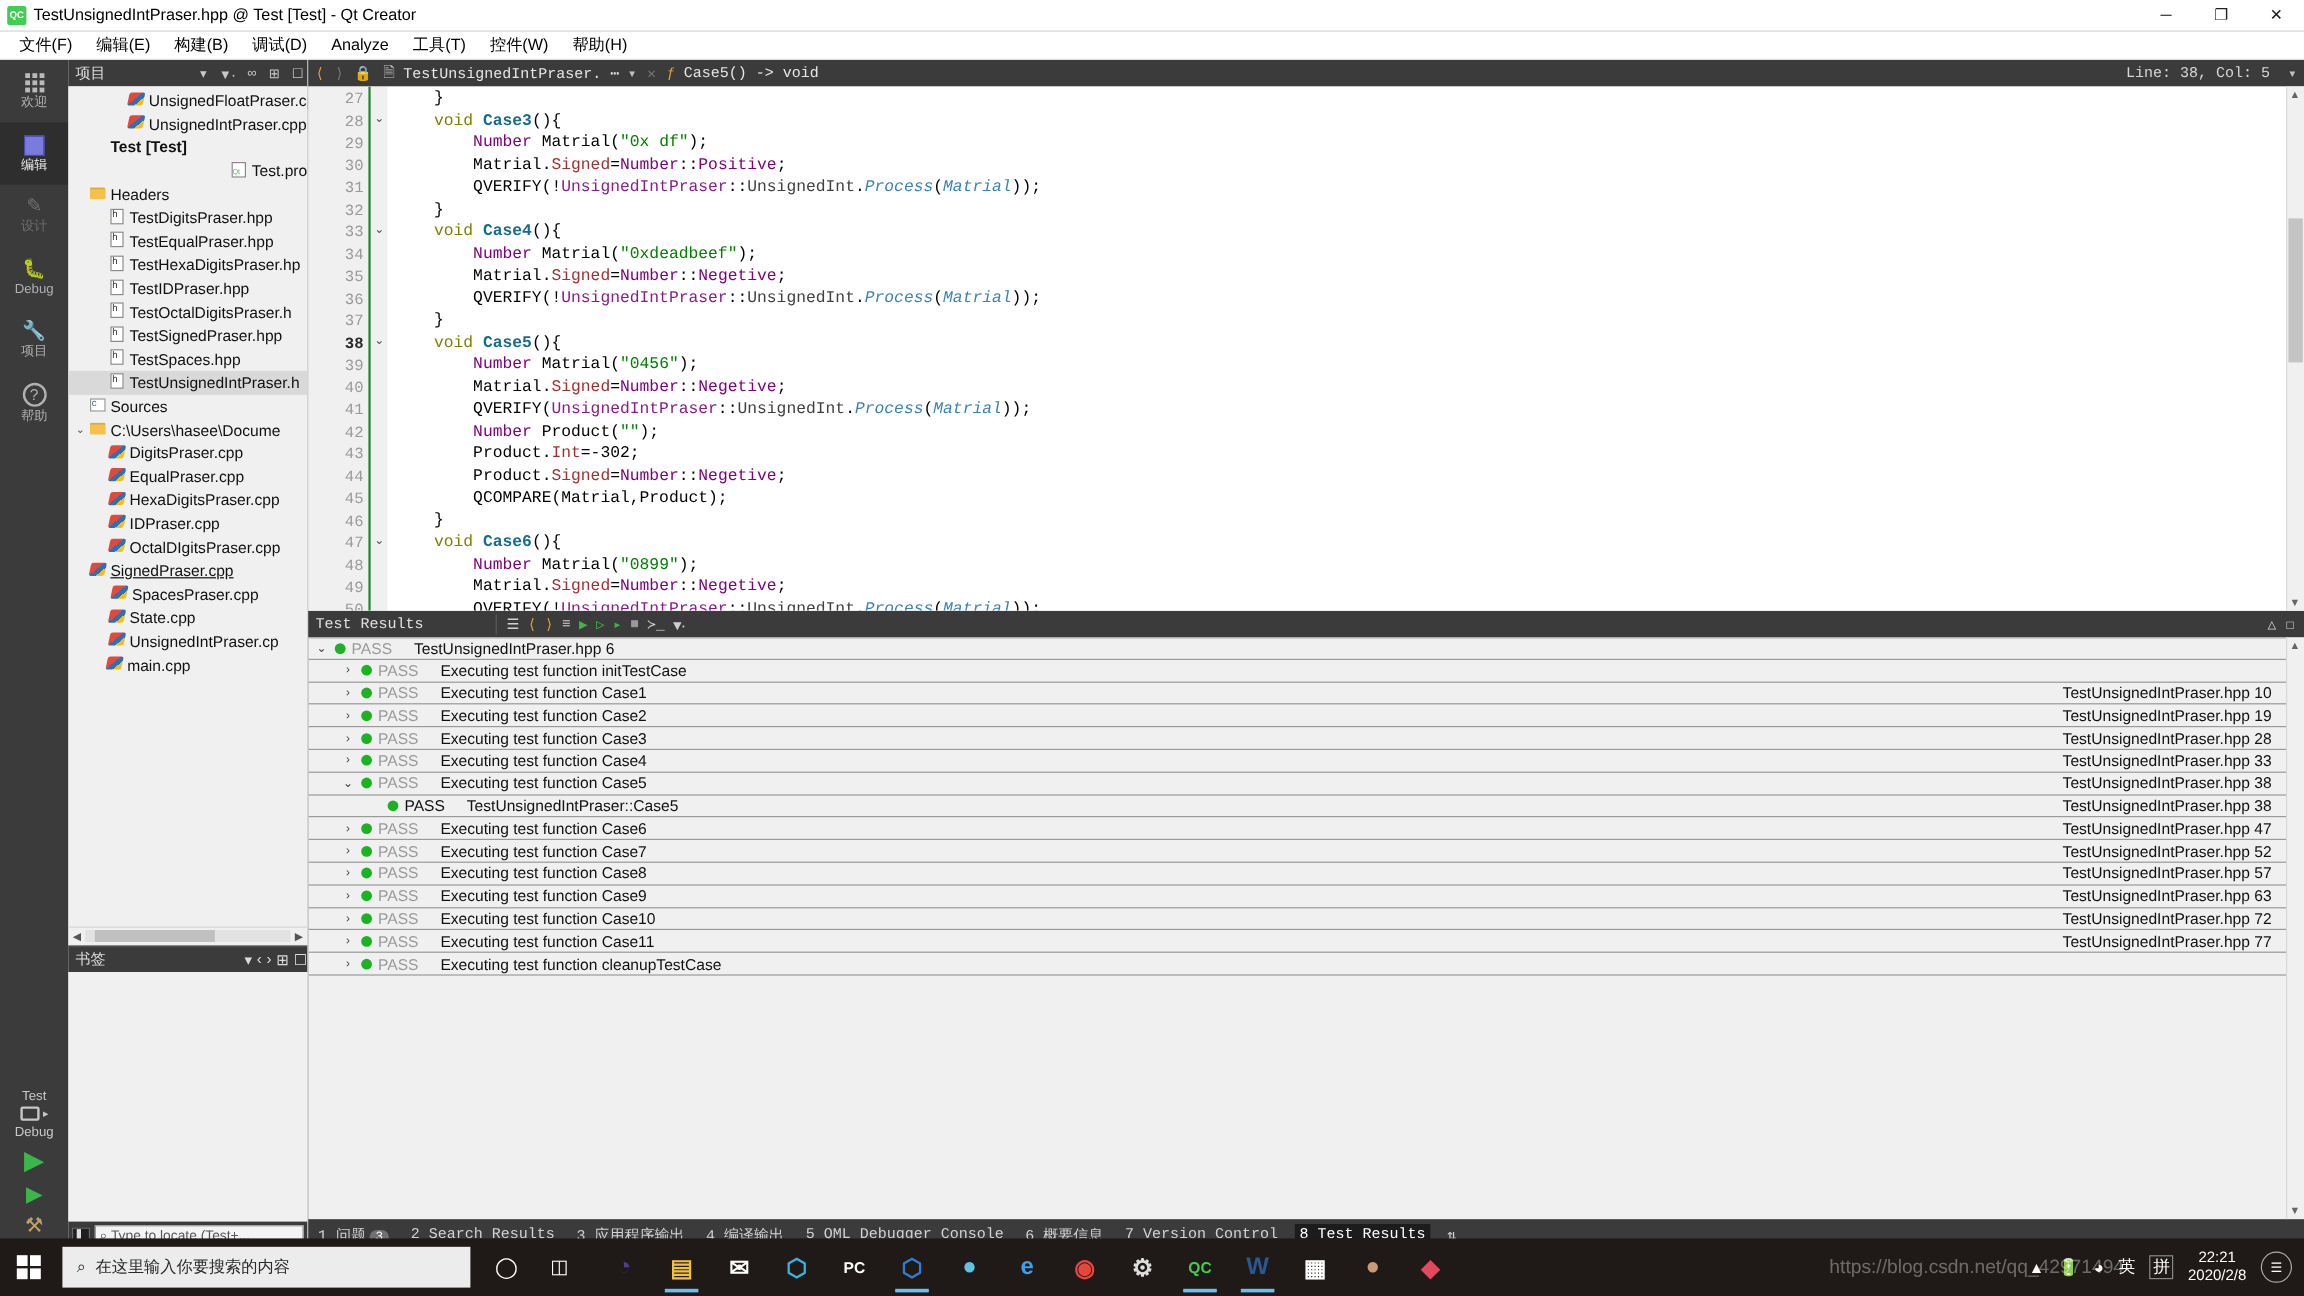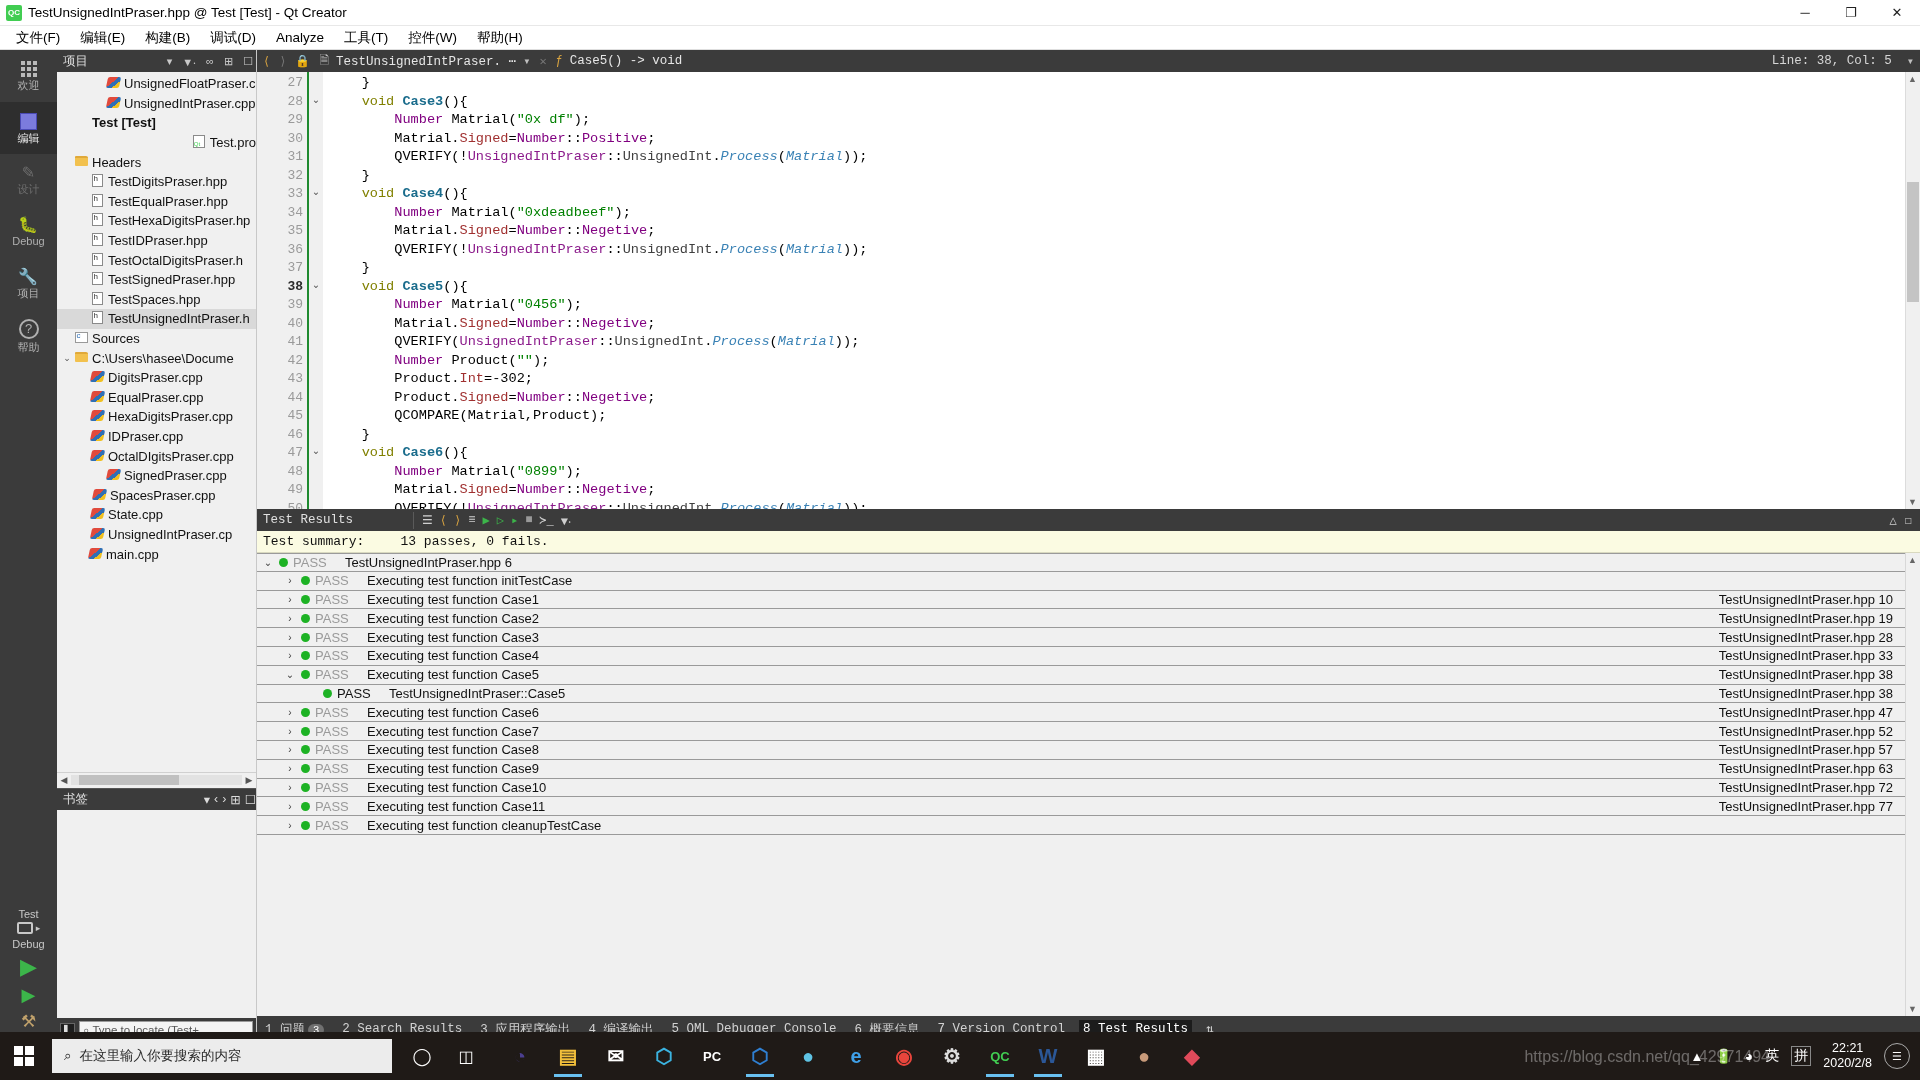--- a/index.html
+++ b/index.html
@@ -471,21 +471,21 @@
           <div class="trow" style="padding-left: 20px;">
             <span class="arrow"></span>
             <span class="ficon"><span class="cpp-ic"></span></span>
             <span>IDPraser.cpp</span>
           </div>
           <div class="trow" style="padding-left: 20px;">
             <span class="arrow"></span>
             <span class="ficon"><span class="cpp-ic"></span></span>
             <span>OctalDIgitsPraser.cpp</span>
           </div>
-          <div class="trow" style="padding-left: 36px;">
+          <div class="trow" style="padding-left: 4px; text-decoration: underline;">
             <span class="arrow"></span>
             <span class="ficon"><span class="cpp-ic"></span></span>
             <span>SignedPraser.cpp</span>
           </div>
           <div class="trow" style="padding-left: 22px;">
             <span class="arrow"></span>
             <span class="ficon"><span class="cpp-ic"></span></span>
             <span>SpacesPraser.cpp</span>
           </div>
           <div class="trow" style="padding-left: 20px;">
@@ -621,25 +621,20 @@
           <span class="tr-ic gray">■</span>
           <span class="tr-ic">≻_</span>
           <span class="tr-ic">▼‧</span>
         </span>
         <span class="tr-right">
           <span>△</span>
           <span>☐</span>
         </span>
       </div>
 
-      <div class="tr-summary">
-        <span>Test summary:</span>
-        <span class="gap"></span>
-        <span>13 passes, 0 fails.</span>
-      </div>
 
       <div style="flex:1 1 auto; display:flex; min-height:0;">
         <div class="tr-list" id="trlist">
             <div class="tr-row top">
               <span style="width:0px;flex:none"></span>
               <span class="tr-exp">⌄</span>
               <span class="dot"></span>
               <span class="tr-status">PASS</span>
               <span class="tr-file">TestUnsignedIntPraser.hpp 6</span>
             </div>

